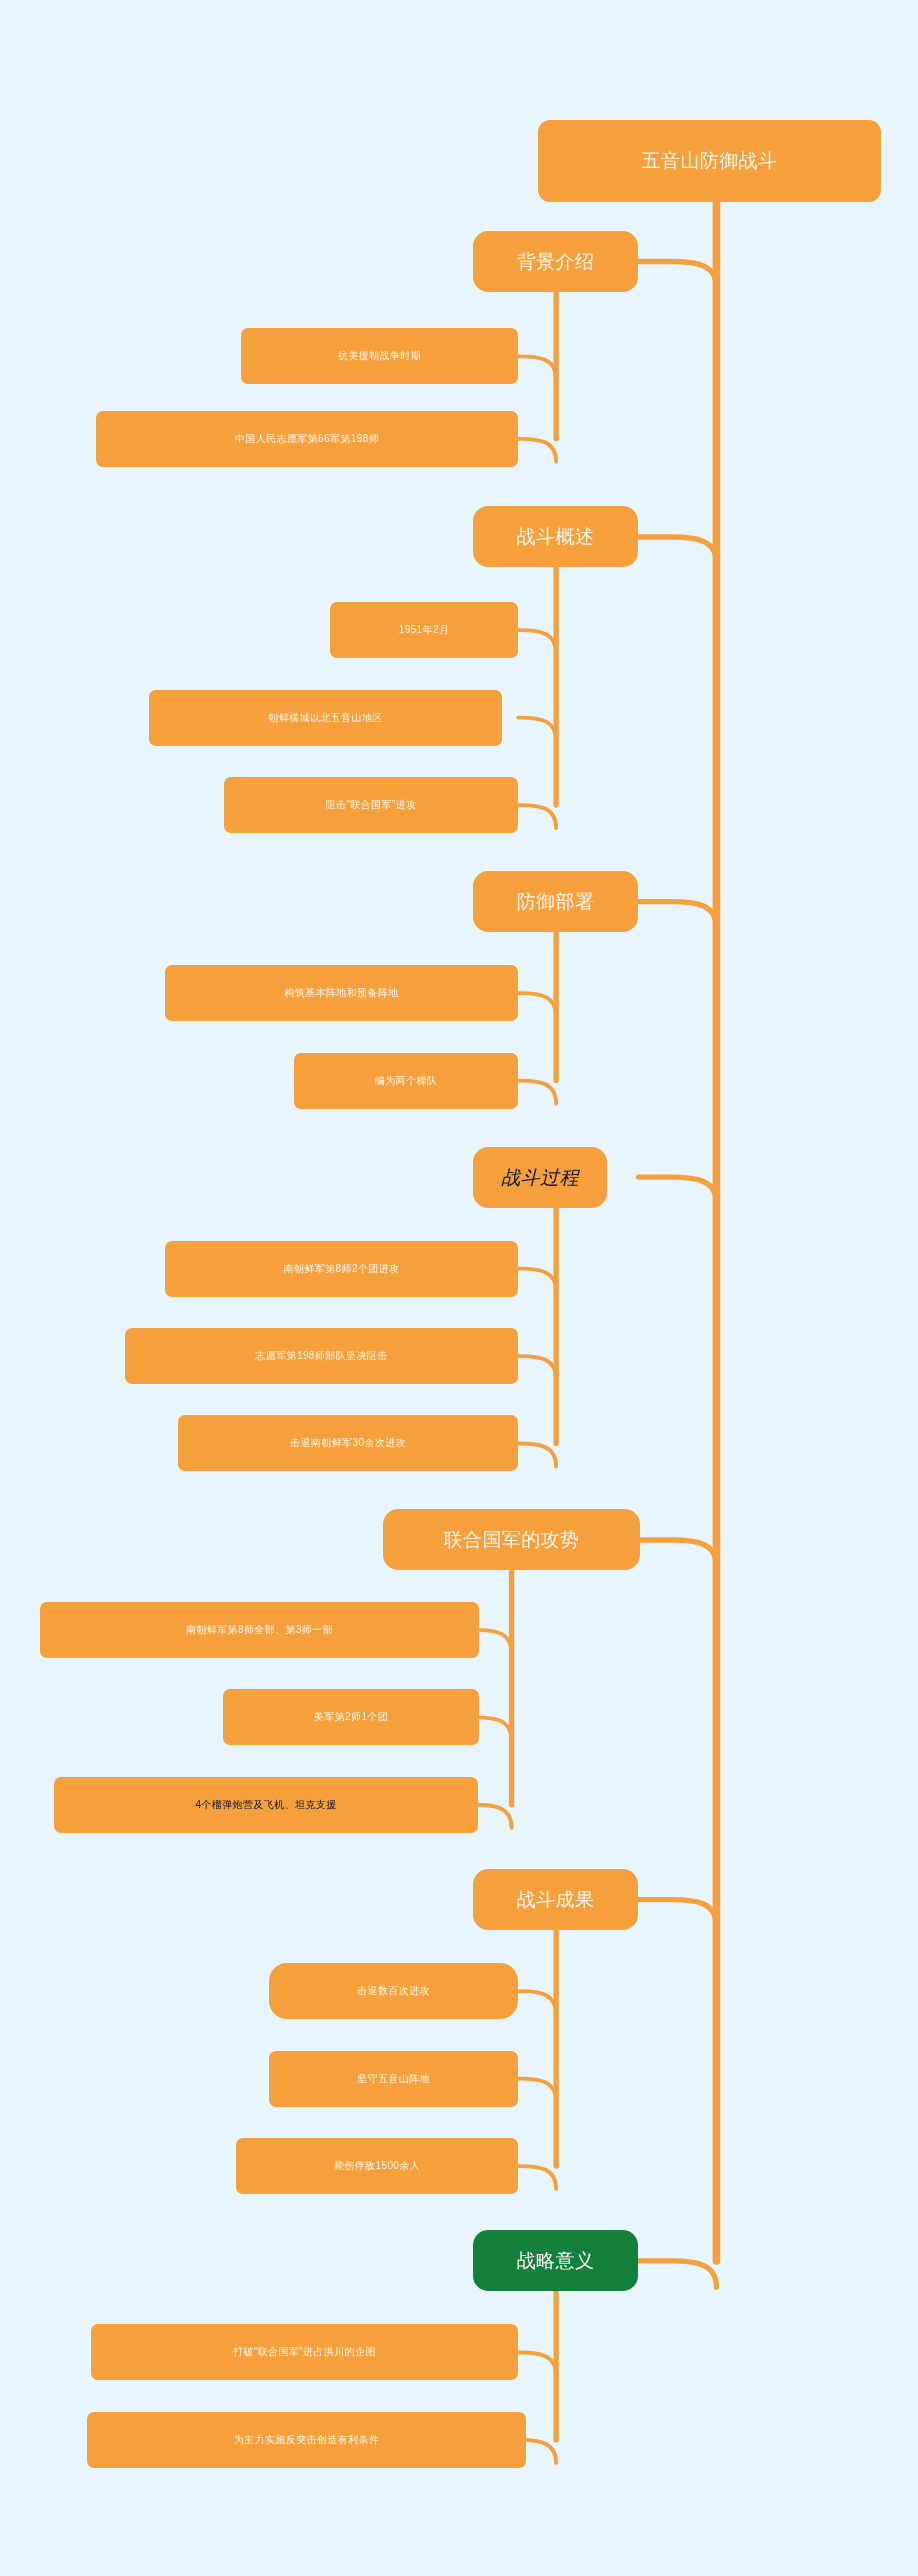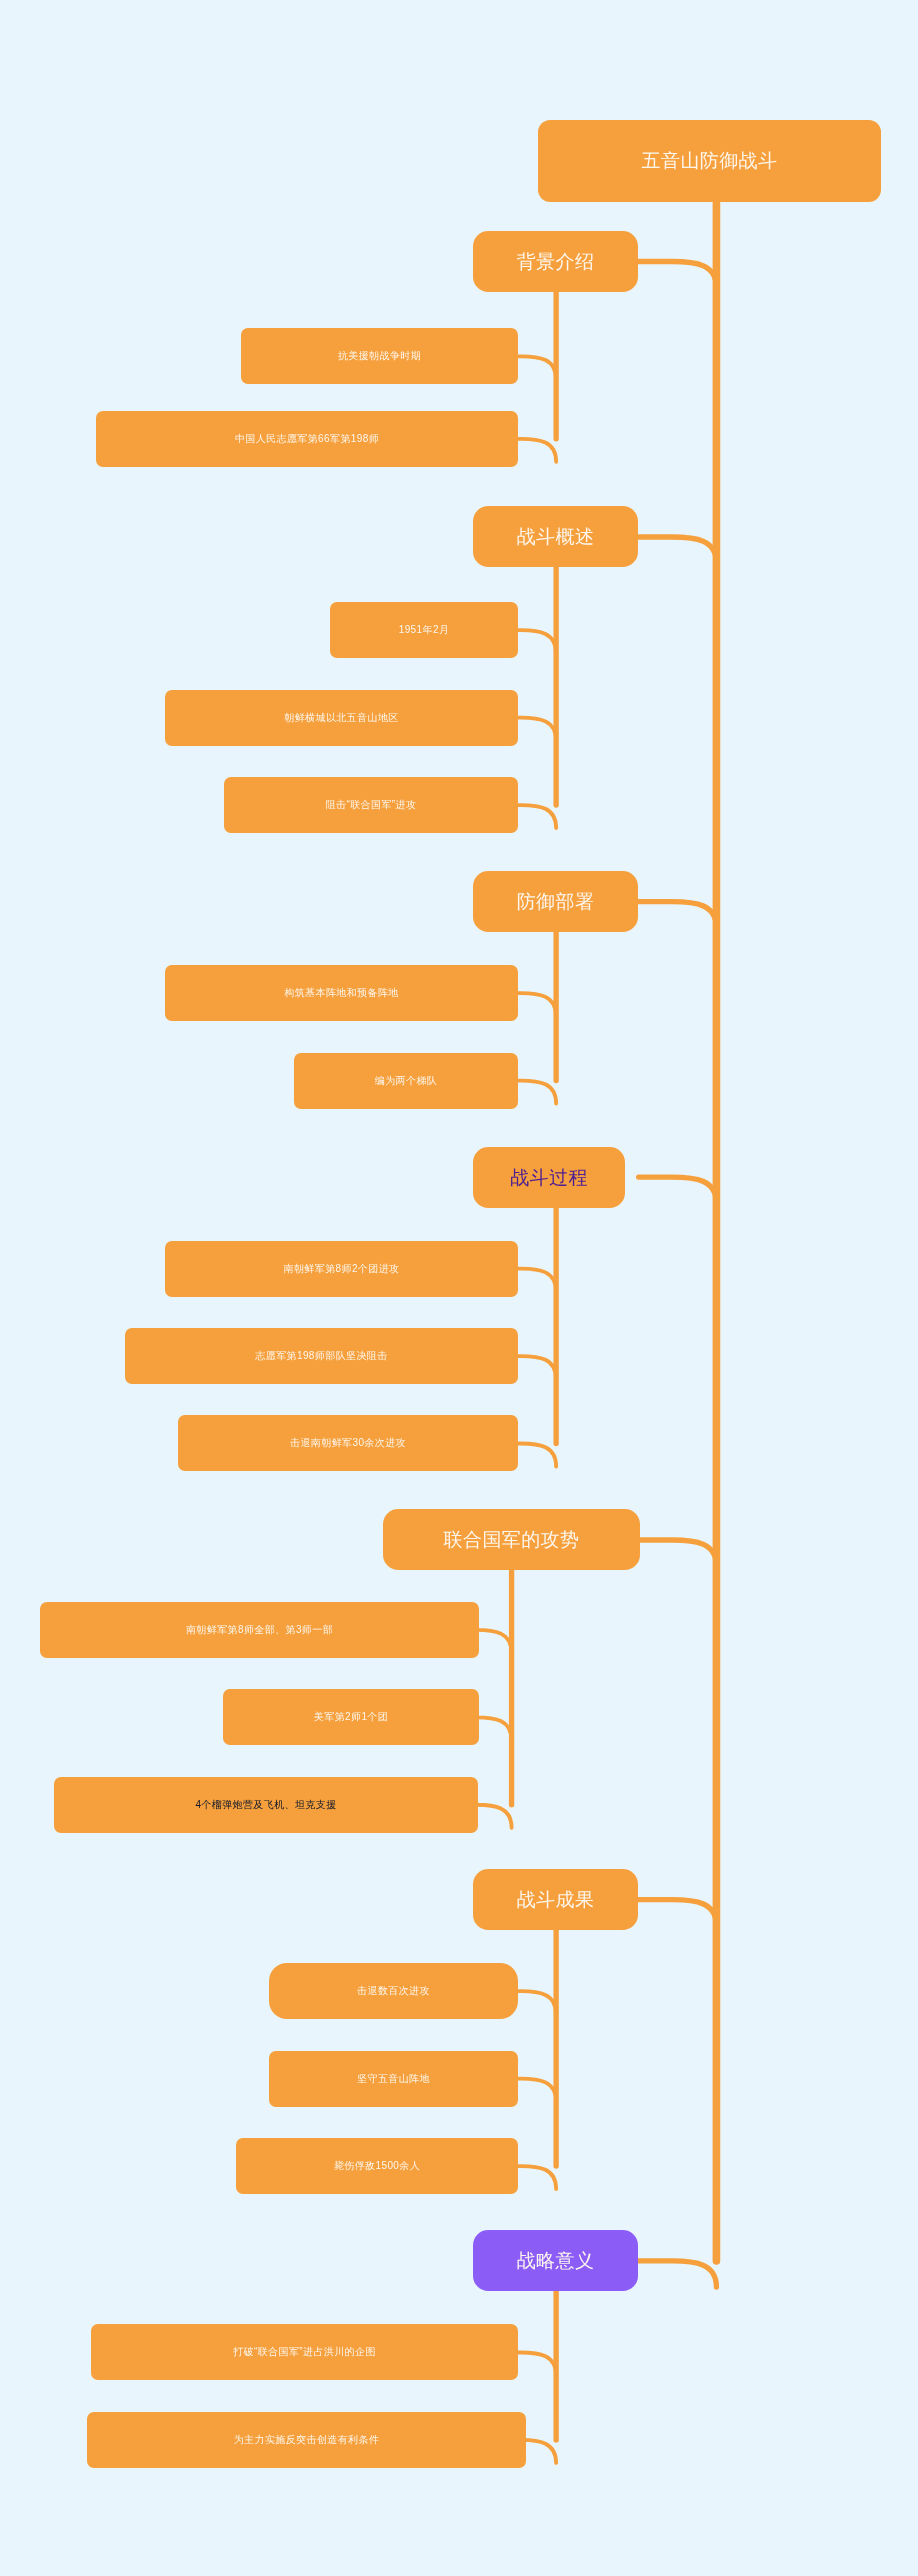--- a/index.html
+++ b/index.html
@@ -102,21 +102,21 @@
     </div>
     <div class="node leaf" style="left: 96px; top: 411px; width: 422px; height: 56px; background: rgb(245, 160, 60); color: rgb(253, 246, 238);">
       <span>中国人民志愿军第66军第198师</span>
     </div>
     <div class="node branch" style="left: 473px; top: 231px; width: 165px; height: 61px; background: rgb(245, 160, 60); color: rgb(253, 246, 238);">
       <span>背景介绍</span>
     </div>
     <div class="node leaf" style="left: 330px; top: 602px; width: 188px; height: 56px; background: rgb(245, 160, 60); color: rgb(253, 246, 238);">
       <span>1951年2月</span>
     </div>
-    <div class="node leaf" style="left: 165px; top: 690px; width: 353px; height: 56px; background: rgb(245, 160, 60); color: rgb(253, 246, 238);">
+    <div class="node leaf" style="left: 149px; top: 690px; width: 353px; height: 56px; background: rgb(245, 160, 60); color: rgb(253, 246, 238);">
       <span>朝鲜横城以北五音山地区</span>
     </div>
     <div class="node leaf" style="left: 224px; top: 777px; width: 294px; height: 56px; background: rgb(245, 160, 60); color: rgb(253, 246, 238);">
       <span>阻击“联合国军”进攻</span>
     </div>
     <div class="node branch" style="left: 473px; top: 506px; width: 165px; height: 61px; background: rgb(245, 160, 60); color: rgb(253, 246, 238);">
       <span>战斗概述</span>
     </div>
     <div class="node leaf" style="left: 165px; top: 965px; width: 353px; height: 56px; background: rgb(245, 160, 60); color: rgb(253, 246, 238);">
       <span>构筑基本阵地和预备阵地</span>
@@ -129,21 +129,21 @@
     </div>
     <div class="node leaf" style="left: 165px; top: 1241px; width: 353px; height: 56px; background: rgb(245, 160, 60); color: rgb(253, 246, 238);">
       <span>南朝鲜军第8师2个团进攻</span>
     </div>
     <div class="node leaf" style="left: 125px; top: 1328px; width: 393px; height: 56px; background: rgb(245, 160, 60); color: rgb(253, 246, 238);">
       <span>志愿军第198师部队坚决阻击</span>
     </div>
     <div class="node leaf" style="left: 178px; top: 1415px; width: 340px; height: 56px; background: rgb(245, 160, 60); color: rgb(253, 246, 238);">
       <span>击退南朝鲜军30余次进攻</span>
     </div>
-    <div class="node branch" style="left: 473px; top: 1147px; width: 152px; height: 61px; background: rgb(245, 160, 60); color: #4c1d95;">
+    <div class="node branch" style="left: 473px; top: 1147px; width: 134px; height: 61px; background: rgb(245, 160, 60); color: #0f172a; font-style: italic;">
       <span>战斗过程</span>
     </div>
     <div class="node leaf" style="left: 40px; top: 1602px; width: 439px; height: 56px; background: rgb(245, 160, 60); color: rgb(253, 246, 238);">
       <span>南朝鲜军第8师全部、第3师一部</span>
     </div>
     <div class="node leaf" style="left: 223px; top: 1689px; width: 256px; height: 56px; background: rgb(245, 160, 60); color: rgb(253, 246, 238);">
       <span>美军第2师1个团</span>
     </div>
     <div class="node leaf" style="left: 54px; top: 1777px; width: 424px; height: 56px; background: rgb(245, 160, 60); color: #0f172a;">
       <span>4个榴弹炮营及飞机、坦克支援</span>
@@ -162,17 +162,17 @@
     </div>
     <div class="node branch" style="left: 473px; top: 1869px; width: 165px; height: 61px; background: rgb(245, 160, 60); color: rgb(253, 246, 238);">
       <span>战斗成果</span>
     </div>
     <div class="node leaf" style="left: 91px; top: 2324px; width: 427px; height: 56px; background: rgb(245, 160, 60); color: rgb(253, 246, 238);">
       <span>打破“联合国军”进占洪川的企图</span>
     </div>
     <div class="node leaf" style="left: 87px; top: 2412px; width: 439px; height: 56px; background: rgb(245, 160, 60); color: rgb(253, 246, 238);">
       <span>为主力实施反突击创造有利条件</span>
     </div>
-    <div class="node branch" style="left: 473px; top: 2230px; width: 165px; height: 61px; background: #8b5cf6; color: rgb(253, 246, 238);">
+    <div class="node branch" style="left: 473px; top: 2230px; width: 165px; height: 61px; background: #15803d; color: rgb(253, 246, 238);">
       <span>战略意义</span>
     </div>
   </div>
 
 
 </body></html>

